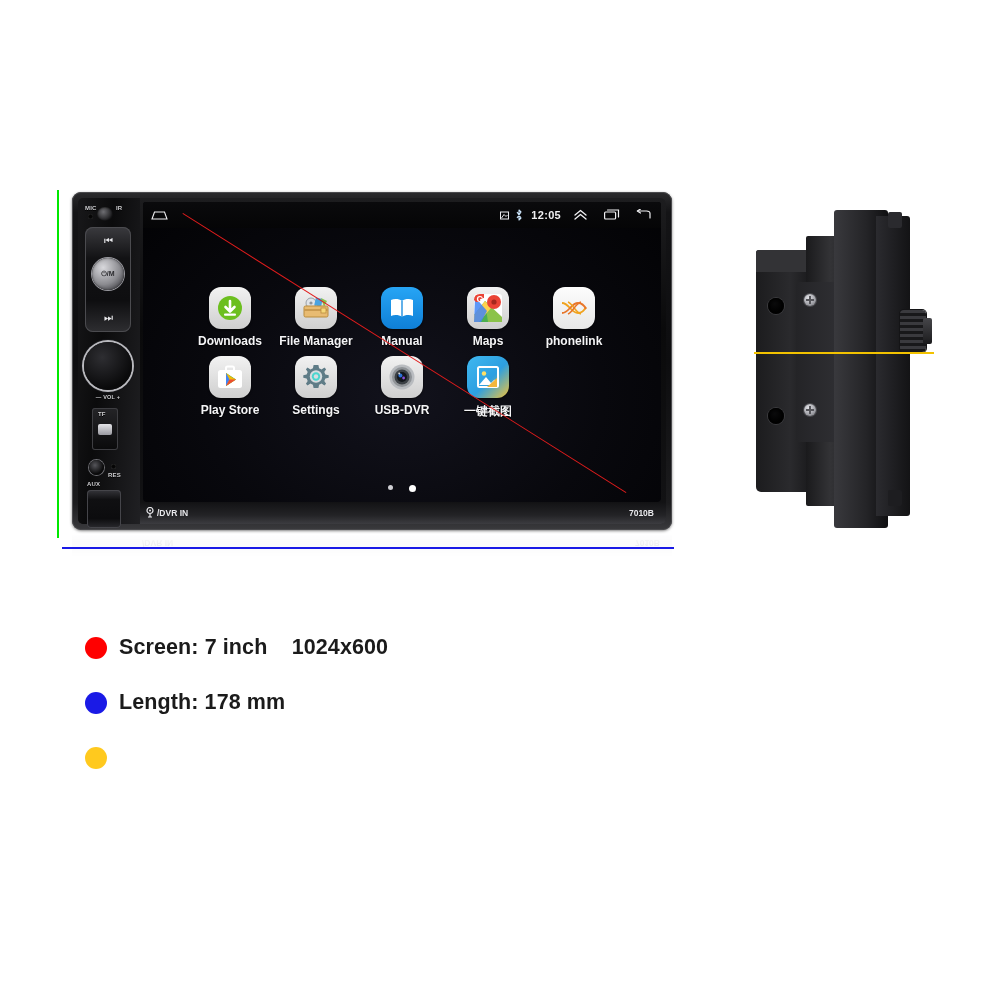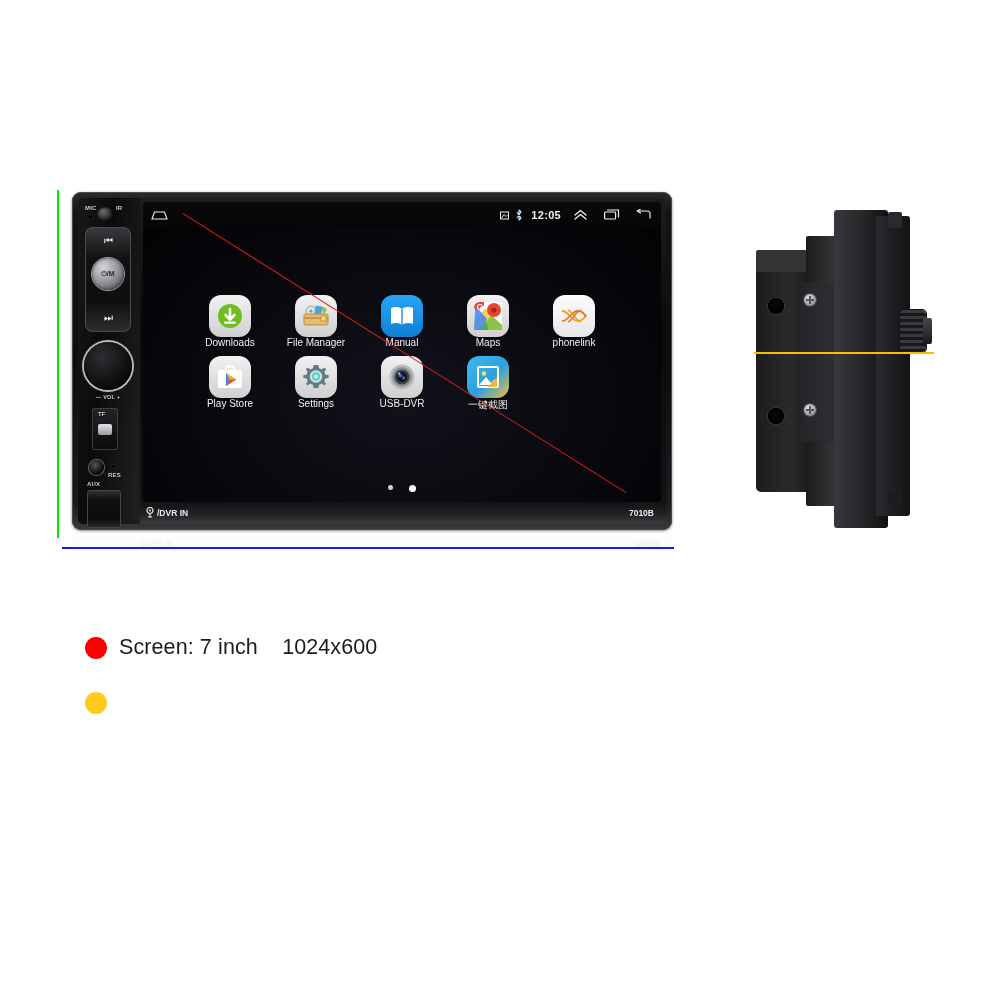--- a/index.html
+++ b/index.html
@@ -144,22 +144,23 @@
   .app-cell { width:56px; display:flex; flex-direction:column; align-items:center; }
   .app-icon {
     width:42px; height:42px; border-radius:12px;
     display:flex; align-items:center; justify-content:center;
     box-shadow: 0 1px 2px rgba(0,0,0,.6);
     position:relative; overflow:hidden;
   }
   .icon-grey { background: linear-gradient(180deg,#f2f2f2,#cfcfcf); }
   .icon-white { background: linear-gradient(180deg,#fcfcfc,#e7e7e7); }
   .app-label {
-    color:#f4f4f6; font-size:10px; white-space:nowrap;
+    margin-top:5px; color:#f4f4f6; font-size:12px; white-space:nowrap;
     text-shadow:0 1px 1px rgba(0,0,0,.9);
+    font-weight:bold;
   }
   #page-dots { display:flex; justify-content:center; gap:16px; padding-bottom:10px; }
   .dot { width:5px;height:5px;border-radius:50%; background:#cfcfd4; }
   .dot.active { width:7px;height:7px; background:#ffffff; }
 
   
   #bottom-bar {
     position:absolute; left:62px; right:0; bottom:0; height:22px;
     display:flex; align-items:center; justify-content:space-between;
     padding: 0 12px 0 6px;
@@ -235,21 +236,21 @@
     box-shadow: 0 0 0 1px #141416;
   }
   #antenna-tip {
     left:175px; top:128px; width:9px;height:26px;border-radius:2px;
     background: linear-gradient(180deg,#46464a,#1b1b1d);
   }
   #side-nub-top { left:140px; top:22px; width:14px;height:16px; background:#2a2a2e; border-radius:2px; }
   #side-nub-bot { left:140px; top:300px; width:14px;height:16px; background:#1d1d20; border-radius:2px; }
 
   
-  #spec-list { position:absolute; left:85px; top:620px; width:640px; }
+  #spec-list { position:absolute; left:85px; top:620px; width:640px;font-weight:bold; }
   .spec-row { display:flex; align-items:center; height:55px; }
   .spec-bullet { width:22px; height:22px; border-radius:50%; flex:0 0 22px; margin-right:12px; }
   .spec-text { font-size:21.5px; color:#1b1b1b; white-space:pre; letter-spacing:.1px; }
 </style>
 </head>
 <body>
 
 <div id="page">
 
   <div class="guide-v" style="left:57px; top:190px; height:348px;"></div>
@@ -516,17 +517,21 @@
   </div>
 
   <div class="guide-h-yellow" style="left:754px; top:352px; width:180px;"></div>
 
   <div id="spec-list">
     <div class="spec-row">
       <span class="spec-bullet" style="background:#ff0000;"></span>
       <span class="spec-text">Screen: 7 inch    1024x600</span>
     </div>
     <div class="spec-row">
+      <span class="spec-bullet" style="background:#1a1ae6;"></span>
+      <span class="spec-text">Length: 178 mm</span>
+    </div>
+    <div class="spec-row">
       <span class="spec-bullet" style="background:#ffc91e;"></span>
     </div>
   </div>
 
 </div>
 
 </body></html>

